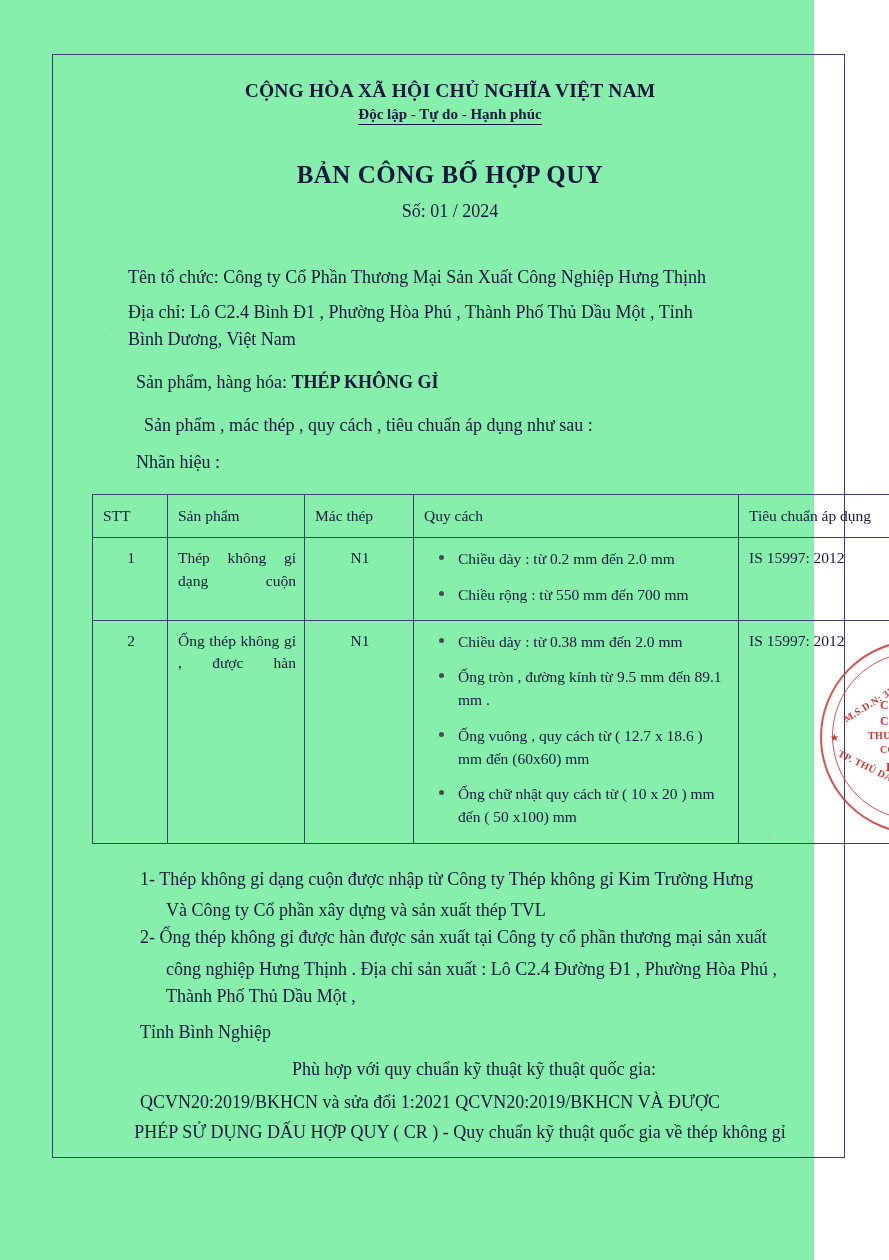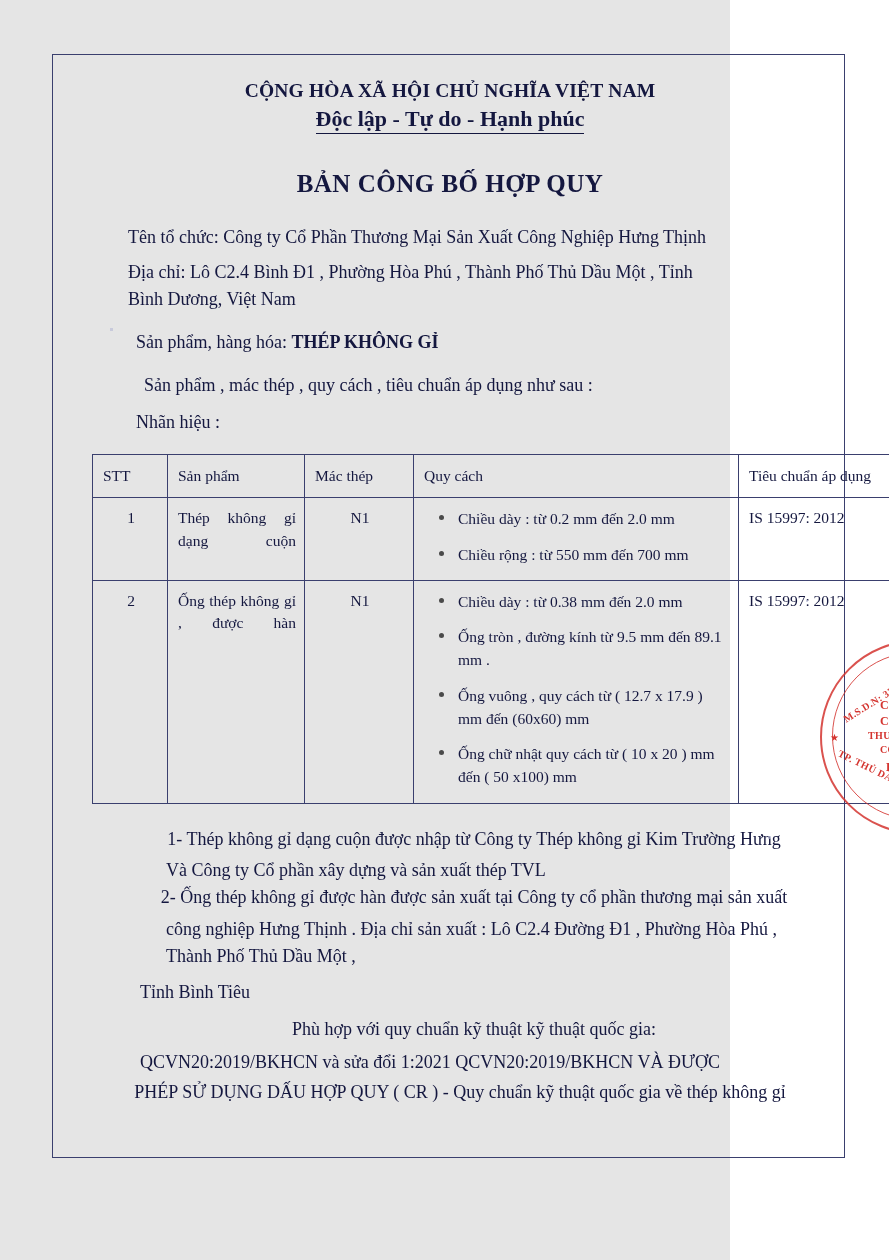--- a/index.html
+++ b/index.html
@@ -11,23 +11,23 @@
     width: 889px;
     height: 1260px;
     font-family: "Liberation Serif", "DejaVu Serif", serif;
     color: #111111;
     position: relative;
     overflow: hidden;
   }
   .page {
     position: absolute;
     left: 0; top: 0;
-    width: 730px;
+    width: 814px;
     height: 1260px;
-    background: #e5e5e5;
+    background: #86efac;
     text-decoration: underline;
   }
   
   .frame {
     position: absolute;
     left: 52px;
     top: 54px;
     width: 793px;
     height: 1104px;
     border: 1.5px solid #3a3f6e;
@@ -46,21 +46,21 @@
 
   .national-title {
     font-weight: bold;
     font-size: 19.5px;
     letter-spacing: 0.2px;
     color: #14173f;
     margin-top: 8px;
   }
   .national-sub {
     font-weight: bold;
-    font-size: 22px;
+    font-size: 15px;
     color: #14173f;
     margin-top: 4px;
     display: inline-block;
     border-bottom: 1.3px solid #14173f;
     padding-bottom: 1px;
   }
   .doc-title {
     font-weight: bold;
     font-size: 25px;
     color: #14173f;
@@ -73,21 +73,21 @@
     color: #14173f;
     margin-top: 12px;
   }
 
   .para {
     font-size: 18px;
     line-height: 1.5;
     color: #14173f;
     margin-top: 12px;
   }
-  .p-org { margin-top: 26px; margin-left: 36px; }
+  .p-org { margin-top: 42px; margin-left: 36px; }
   .p-addr { margin-top: 8px; margin-left: 36px; }
   .p-phone { margin-top: 14px; margin-left: 40px; }
   .p-product { margin-top: 16px; margin-left: 44px; }
   .p-brand { margin-top: 10px; margin-left: 44px; }
   .p-standardline { margin-top: 16px; margin-left: 52px; }
   .bold { font-weight: bold; }
 
   table.spec {
     margin-top: 18px;
     border-collapse: collapse;
@@ -140,21 +140,20 @@
     margin-top: 22px;
     font-size: 18px;
     color: #14173f;
     line-height: 1.52;
   }
   .note-item {
     margin-left: 48px;
     text-indent: -22px;
     padding-left: 22px;
     margin-bottom: 4px;
-    text-align: center;
   }
   .note-cont {
     margin-left: 74px;
   }
   .p-tinh { margin-left: 48px; margin-top: 8px; }
   .p-phuhop { margin-left: 48px; margin-top: 10px; text-align: center; }
   .p-qcvn { margin-left: 48px; margin-top: 6px; text-align: justify; }
   .p-qcvn2 { margin-left: 20px; margin-top: 2px; text-align: center; }
 
   
@@ -214,20 +213,21 @@
 <div class="page">
 
   <div class="frame"></div>
 
   <div class="content">
 
     <div class="center">
       <div class="national-title">CỘNG HÒA XÃ HỘI CHỦ NGHĨA VIỆT NAM</div>
       <div><span class="national-sub">Độc lập - Tự do - Hạnh phúc</span></div>
       <div class="doc-title">BẢN CÔNG BỐ HỢP QUY</div>
+      <div class="doc-number">Số: 01 / 2024</div>
     </div>
 
     <div class="para p-org">
       <span>Tên tổ chức: </span><span>Công ty Cổ Phần Thương Mại Sản Xuất Công Nghiệp Hưng Thịnh</span>
     </div>
 
     <div class="para p-addr">
       <span>Địa chỉ: </span><span>Lô C2.4 Bình Đ1 , Phường Hòa Phú , Thành Phố Thủ Dầu Một , Tỉnh</span>
       <div>Bình Dương, Việt Nam</div>
     </div>
@@ -265,36 +265,36 @@
           <td class="col-tc">IS 15997: 2012</td>
         </tr>
         <tr>
           <td class="col-stt c-center">2</td>
           <td class="col-sp justify-spread">Ống thép không gỉ , được hàn</td>
           <td class="col-mac c-center">N1</td>
           <td class="col-qc">
             <ul class="qc">
               <li>Chiều dày : từ 0.38 mm đến 2.0 mm</li>
               <li>Ống tròn , đường kính từ 9.5 mm đến 89.1 mm .</li>
-              <li>Ống vuông , quy cách từ ( 12.7 x 17.9 ) mm đến (60x60) mm</li>
+              <li>Ống vuông , quy cách từ ( 12.7 x 18.6 ) mm đến (60x60) mm</li>
               <li>Ống chữ nhật quy cách từ ( 10 x 20 ) mm đến ( 50 x100) mm</li>
             </ul>
           </td>
           <td class="col-tc">IS 15997: 2012</td>
         </tr>
       </tbody>
     </table>
 
     <div class="notes">
       <div class="note-item">1-  Thép không gỉ dạng cuộn được nhập từ Công ty Thép không gỉ Kim Trường Hưng</div>
       <div class="note-cont">Và Công ty Cổ phần xây dựng và sản xuất thép TVL</div>
       <div class="note-item">2- Ống thép không gỉ được hàn được sản xuất tại Công ty cổ phần thương mại sản xuất</div>
       <div class="note-cont">công nghiệp Hưng Thịnh . Địa chỉ sản xuất : Lô C2.4 Đường Đ1 , Phường Hòa Phú ,</div>
       <div class="note-cont">Thành Phố Thủ Dầu Một ,</div>
-      <div class="p-tinh">Tỉnh Bình Tiêu</div>
+      <div class="p-tinh">Tỉnh Bình Nghiệp</div>
       <div class="p-phuhop">Phù hợp với quy chuẩn kỹ thuật kỹ thuật quốc gia:</div>
       <div class="p-qcvn">QCVN20:2019/BKHCN và sửa đổi 1:2021  QCVN20:2019/BKHCN VÀ ĐƯỢC</div>
       <div class="p-qcvn2">PHÉP SỬ DỤNG DẤU HỢP QUY ( CR ) -  Quy chuẩn kỹ thuật quốc gia về thép không gỉ</div>
     </div>
 
   </div>
 
   <div class="stamp">
     <div class="ring"></div>
     <div class="ring inner"></div>

